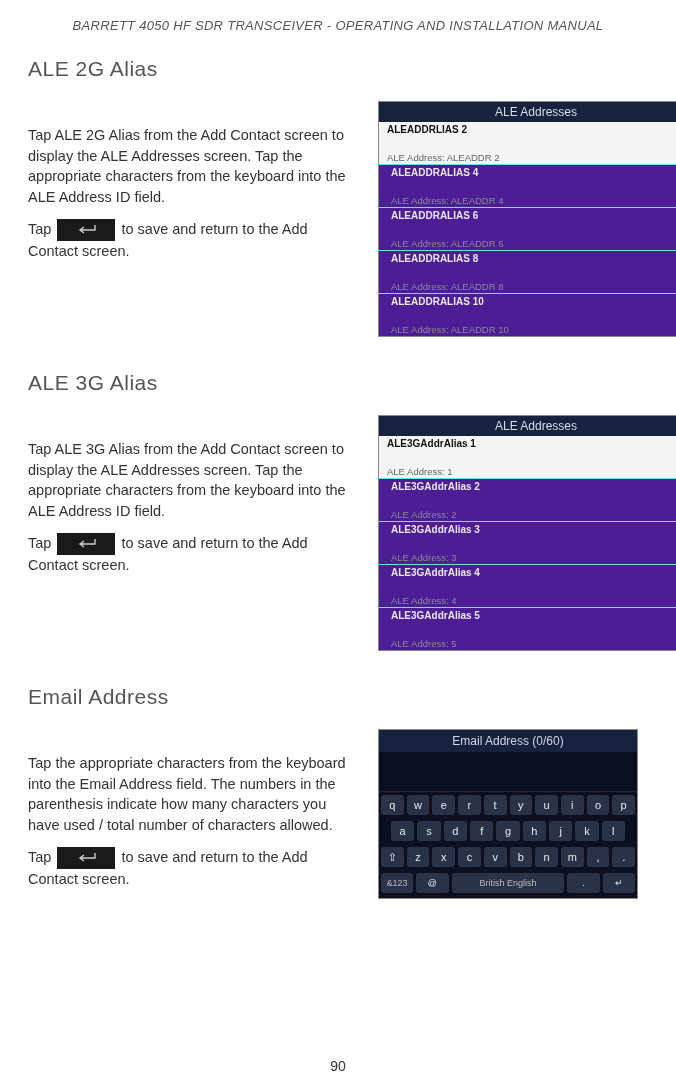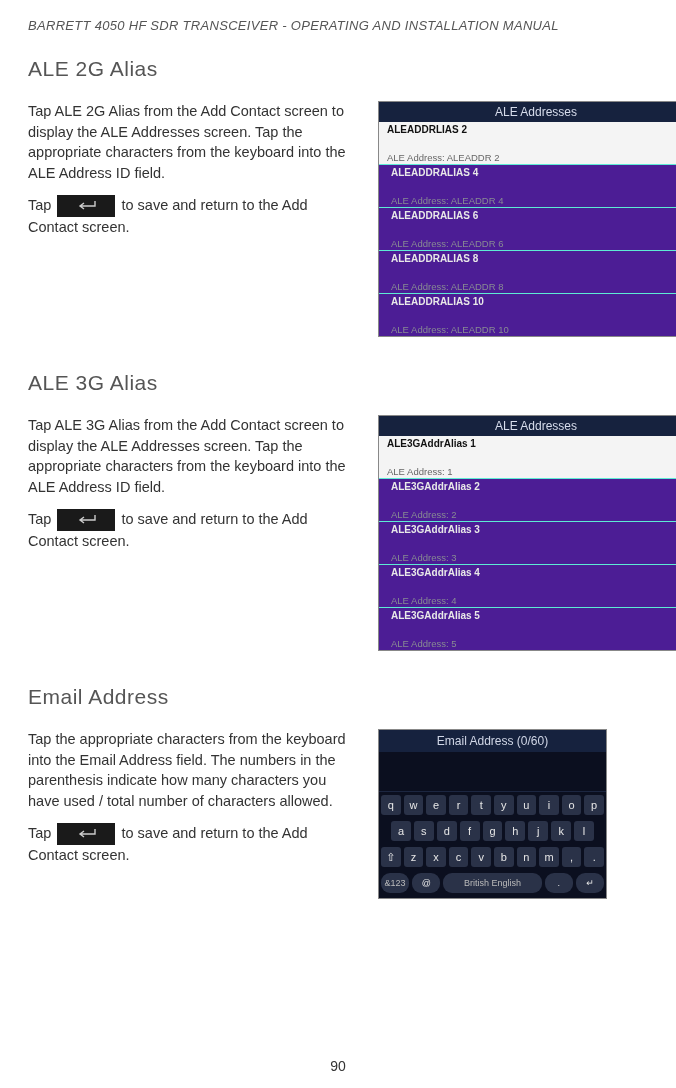--- a/index.html
+++ b/index.html
@@ -11,39 +11,41 @@
       color: #333;
       padding: 18px 28px;
       position: relative;
     }
     .header-title {
       font-size: 13px;
       font-style: italic;
       letter-spacing: 0.3px;
       color: #555;
       margin-bottom: 24px;
+      text-align: center;
     }
     .section-heading {
       font-size: 21px;
       font-weight: 400;
       color: #555;
       letter-spacing: 0.5px;
       margin-top: 4px;
       margin-bottom: 20px;
     }
     .row {
       display: flex;
       gap: 20px;
       margin-bottom: 34px;
     }
     .text-col {
       flex: 0 0 330px;
       font-size: 14.5px;
       line-height: 1.42;
       color: #333;
+      margin-top: 24px;
     }
     .text-col .para { margin-bottom: 12px; }
     .screen-col {
       flex: 0 0 280px;
     }
     .enter-btn {
       display: inline-block;
       width: 58px;
       height: 22px;
       background: #1a1a1a;
@@ -82,21 +84,21 @@
       color: #e8e8e8;
       border-top: 1px solid #5eead4;
       padding-left: 12px;
     }
     .shot-main { font-size: 10px; font-weight: 600; }
     .shot-sub { font-size: 9.5px; color: #888b93; margin-top:17px;}
     .shot-row-sel .shot-sub { color: #666; }
 
     
     .kbd-shot {
-      width: 229px;
+      width: 260px;
       background: #0b0f1f;
       border: 1px solid #888;
       overflow: hidden;
     }
     .kbd-title {
       background: #16223e;
       color: #d0d6e6;
       text-align: center;
       padding: 4px;
       font-size: 12px;
@@ -115,21 +117,21 @@
       border-radius: 3px;
       text-align: center;
       font-size: 11px;
       line-height: 20px;
       height: 20px;
       min-width: 18px;
     }
     .key-space { flex: 3.5; font-size:8px; color:#ccc;}
     .key-dim { color:#bbb; font-size:9px;}
     .kbd-bottom { display:flex; gap:3px; padding:3px 2px 5px;}
-    .kbd-bottom .key { font-size:9px;border-radius:9px;}
+    .kbd-bottom .key { font-size:9px;}
 
     .page-num {
       position: absolute;
       bottom: 14px;
       left: 50%;
       transform: translateX(-50%);
       font-size: 14px;
       color: #333;
     }
   </style>

